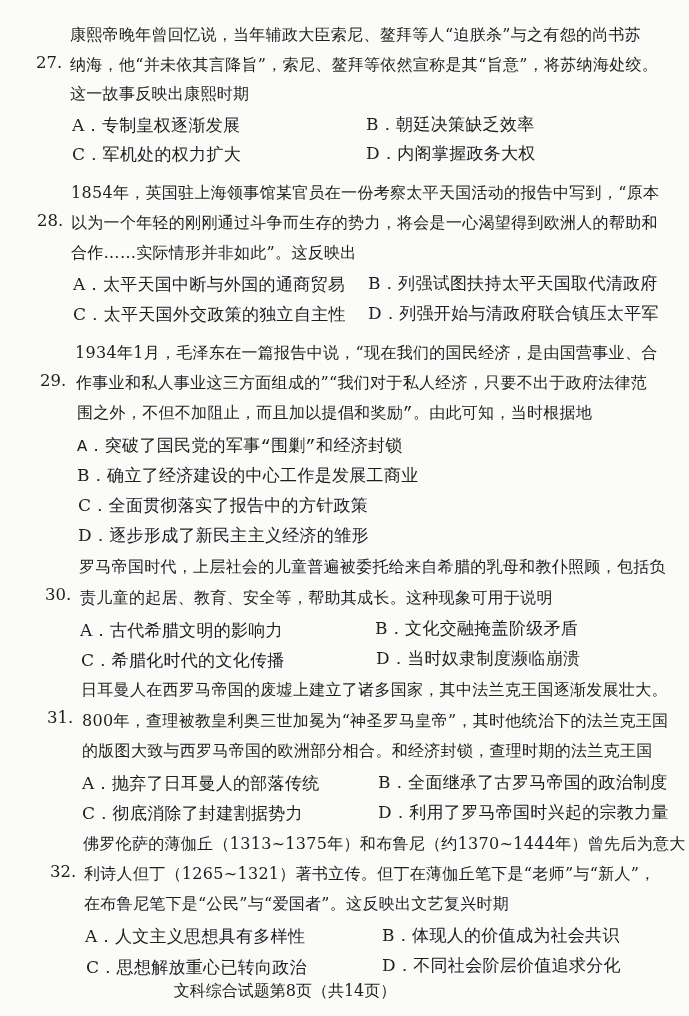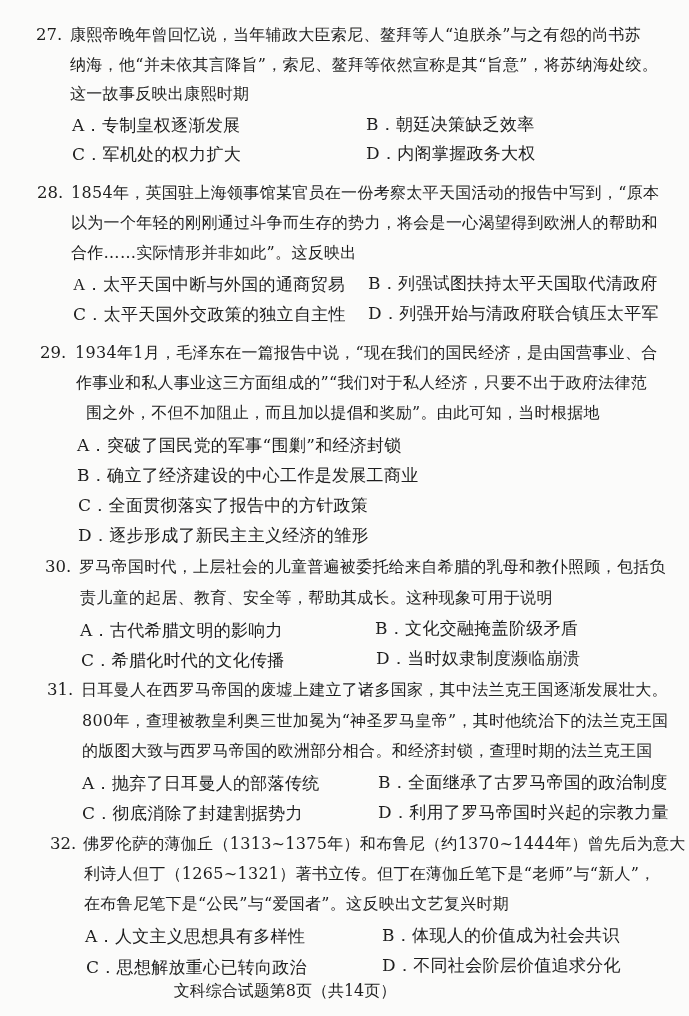--- a/index.html
+++ b/index.html
@@ -5,21 +5,21 @@
   html, body { margin: 0; padding: 0; }
   body {
     width: 689px; height: 1016px; overflow: hidden;
     background: #fbfbfa;
     color: #1e1e1e;
     font-family: "DejaVu Serif", "Liberation Serif", serif;
   }
   .page { position: relative; width: 689px; height: 1016px; }
   .q { position: absolute; left: 0; width: 689px; }
   .line { position: absolute; white-space: nowrap; font-size: 16px; letter-spacing: 0.3px; }
-  .num { position: absolute; font-size: 16.5px; }
+  .num { position: absolute; font-size: 16.5px; margin-top: 28px; }
   .opt { position: absolute; white-space: nowrap; font-size: 17px; letter-spacing: 0.3px; }
   .footer { position: absolute; top: 981px; left: 0; width: 570px; text-align: center; font-size: 16px; }
 </style>
 </head>
 <body>
 
 <div class="page">
 
   <div class="q">
     <span class="num" style="left:36px;top:25px;">27.</span>
@@ -30,32 +30,32 @@
     <span class="opt" style="left:366px;top:113px;">B．朝廷决策缺乏效率</span>
     <span class="opt" style="left:72px;top:143px;">C．军机处的权力扩大</span>
     <span class="opt" style="left:366px;top:142px;">D．内阁掌握政务大权</span>
   </div>
 
   <div class="q">
     <span class="num" style="left:37px;top:183px;">28.</span>
     <span class="line" style="left:71px;top:183px;">1854年，英国驻上海领事馆某官员在一份考察太平天国活动的报告中写到，“原本</span>
     <span class="line" style="left:71px;top:213px;">以为一个年轻的刚刚通过斗争而生存的势力，将会是一心渴望得到欧洲人的帮助和</span>
     <span class="line" style="left:71px;top:243px;">合作……实际情形并非如此”。这反映出</span>
-    <span class="opt" style="left:73px;top:273px;font-family:Liberation Serif, serif;">A．太平天国中断与外国的通商贸易</span>
+    <span class="opt" style="left:73px;top:273px;">A．太平天国中断与外国的通商贸易</span>
     <span class="opt" style="left:368px;top:272px;">B．列强试图扶持太平天国取代清政府</span>
     <span class="opt" style="left:73px;top:303px;">C．太平天国外交政策的独立自主性</span>
     <span class="opt" style="left:368px;top:302px;">D．列强开始与清政府联合镇压太平军</span>
   </div>
 
   <div class="q">
     <span class="num" style="left:40px;top:343px;">29.</span>
     <span class="line" style="left:75px;top:343px;">1934年1月，毛泽东在一篇报告中说，“现在我们的国民经济，是由国营事业、合</span>
     <span class="line" style="left:76px;top:373px;">作事业和私人事业这三方面组成的”“我们对于私人经济，只要不出于政府法律范</span>
-    <span class="line" style="left:86px;top:403px;">围之外，不但不加阻止，而且加以提倡和奖励”。由此可知，当时根据地</span>
-    <span class="opt" style="left:77px;top:434px;">A．突破了国民党的军事“围剿”和经济封锁</span>
+    <span class="line" style="left:77px;top:403px;font-family:Liberation Mono, monospace;">围之外，不但不加阻止，而且加以提倡和奖励”。由此可知，当时根据地</span>
+    <span class="opt" style="left:77px;top:434px;font-family:Liberation Mono, monospace;">A．突破了国民党的军事“围剿”和经济封锁</span>
     <span class="opt" style="left:77px;top:464px;text-align:center;">B．确立了经济建设的中心工作是发展工商业</span>
     <span class="opt" style="left:78px;top:494px;">C．全面贯彻落实了报告中的方针政策</span>
     <span class="opt" style="left:78px;top:524px;">D．逐步形成了新民主主义经济的雏形</span>
   </div>
 
   <div class="q">
     <span class="num" style="left:45px;top:557px;">30.</span>
     <span class="line" style="left:79px;top:557px;">罗马帝国时代，上层社会的儿童普遍被委托给来自希腊的乳母和教仆照顾，包括负</span>
     <span class="line" style="left:80px;top:588px;">责儿童的起居、教育、安全等，帮助其成长。这种现象可用于说明</span>
     <span class="opt" style="left:80px;top:619px;">A．古代希腊文明的影响力</span>

